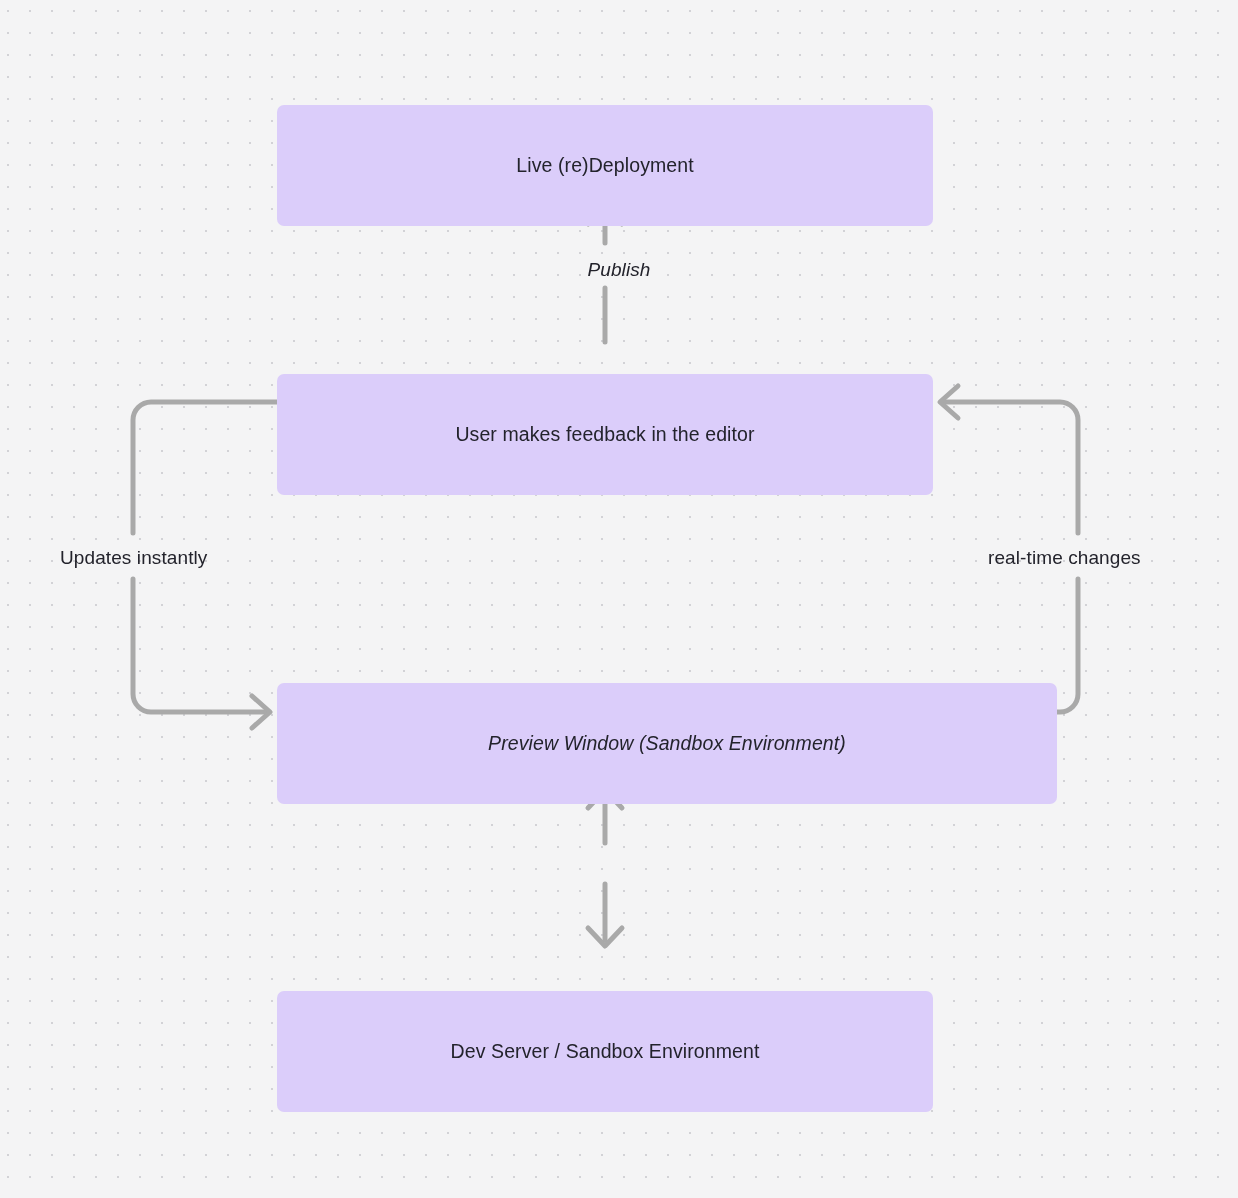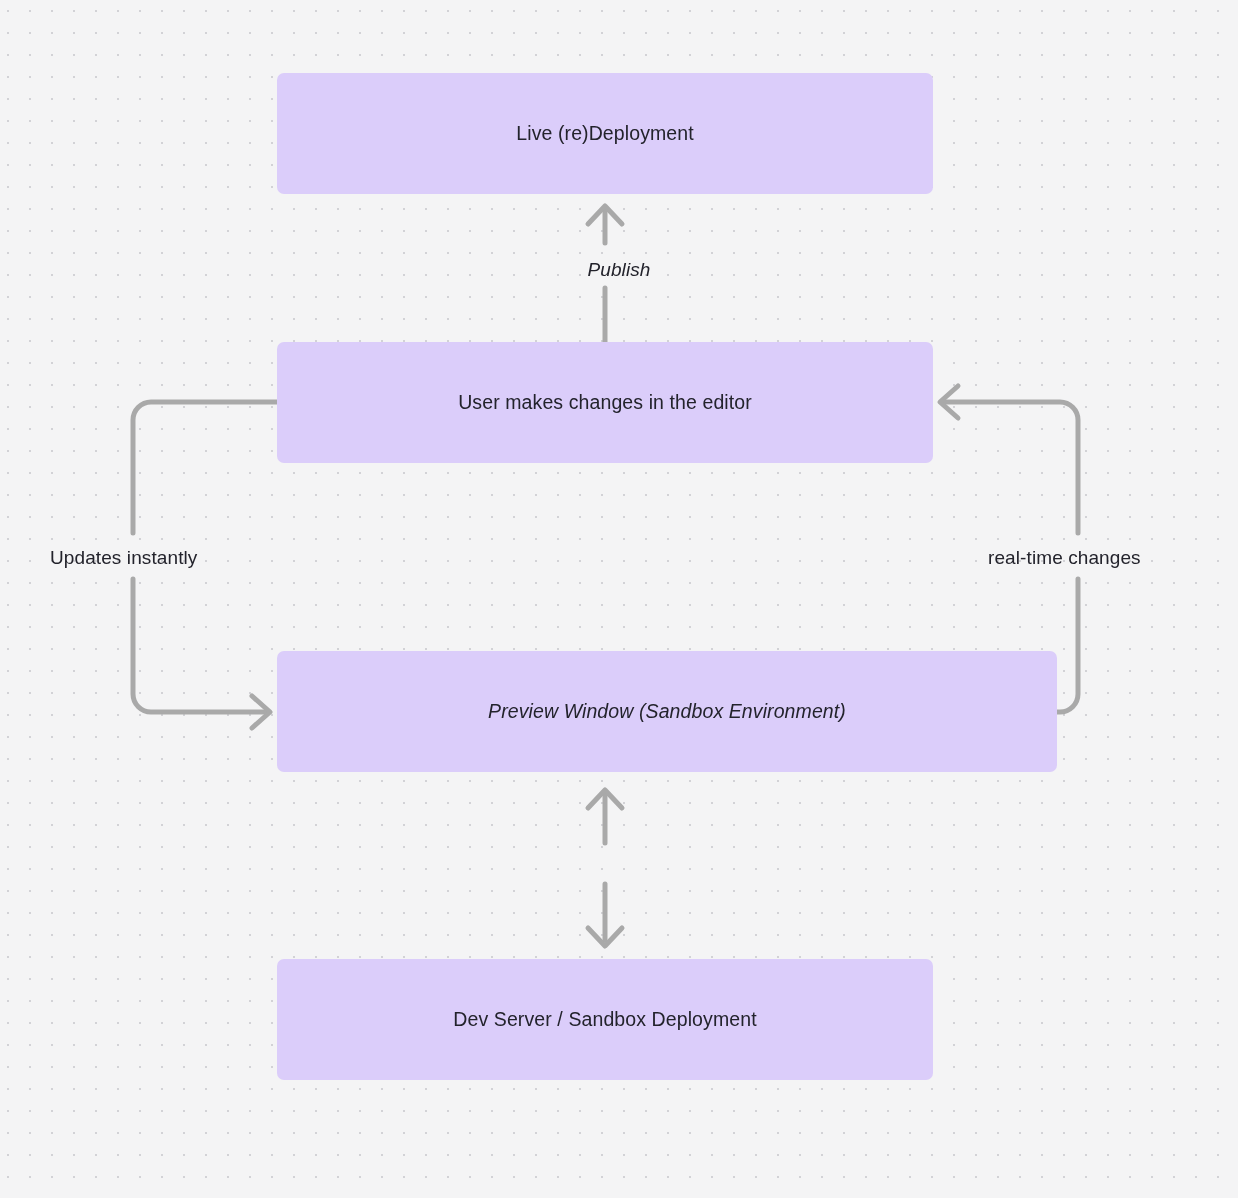--- a/index.html
+++ b/index.html
@@ -33,20 +33,21 @@
     background: #dbcdfa;
     border-radius: 7px;
     display: flex;
     align-items: center;
     justify-content: center;
     color: #23232c;
     font-size: 19.5px;
     letter-spacing: 0.1px;
     text-align: center;
     user-select: none;
+    margin-top: 32px;
   }
 
   #node-live      { left: 277px; top: 73px;  width: 656px; height: 121px; }
   #node-editor    { left: 277px; top: 342px; width: 656px; height: 121px; }
   #node-preview   { left: 277px; top: 651px; width: 780px; height: 121px; font-style: italic; }
   #node-devserver { left: 277px; top: 959px; width: 656px; height: 121px; }
 
   
   #edges {
     position: absolute;
@@ -69,21 +70,21 @@
     position: absolute;
     color: #23232c;
     font-size: 19px;
     letter-spacing: 0.1px;
     white-space: nowrap;
     user-select: none;
     background: transparent;
   }
   #label-publish   { left: 0px;  top: 259px; width: 1238px; text-align: center; font-style: italic; }
   #label-spun      { left: 0px;  top: 856px; width: 1238px; text-align: center; }
-  #label-updates   { left: 50px; top: 547px; }
+  #label-updates   { left: 60px; top: 547px; }
   #label-realtime  { left: 988px; top: 547px; }
 </style>
 </head>
 <body>
 
 <div id="canvas">
 
   <svg id="edges" viewBox="0 0 1238 1198" width="1238" height="1198" aria-hidden="true">
 
     <g>
@@ -107,25 +108,25 @@
     <g>
       <line x1="605" y1="843" x2="605" y2="793"></line>
       <polyline points="588,808 605,790 622,808"></polyline>
       <line x1="605" y1="884" x2="605" y2="940"></line>
       <polyline points="588,928 605,946 622,928"></polyline>
     </g>
   </svg>
 
   <div class="node" id="node-live">Live (re)Deployment</div>
 
-  <div class="node" id="node-editor">User makes changes in the editor</div>
+  <div class="node" id="node-editor">User makes feedback in the editor</div>
 
   <div class="node" id="node-preview">Preview Window (Sandbox Environment)</div>
 
-  <div class="node" id="node-devserver">Dev Server / Sandbox Deployment</div>
+  <div class="node" id="node-devserver">Dev Server / Sandbox Environment</div>
 
   <div class="edge-label" id="label-publish">Publish</div>
 
   <div class="edge-label" id="label-updates">Updates instantly</div>
 
   <div class="edge-label" id="label-realtime">real-time changes</div>
 
 
 </div>
 

